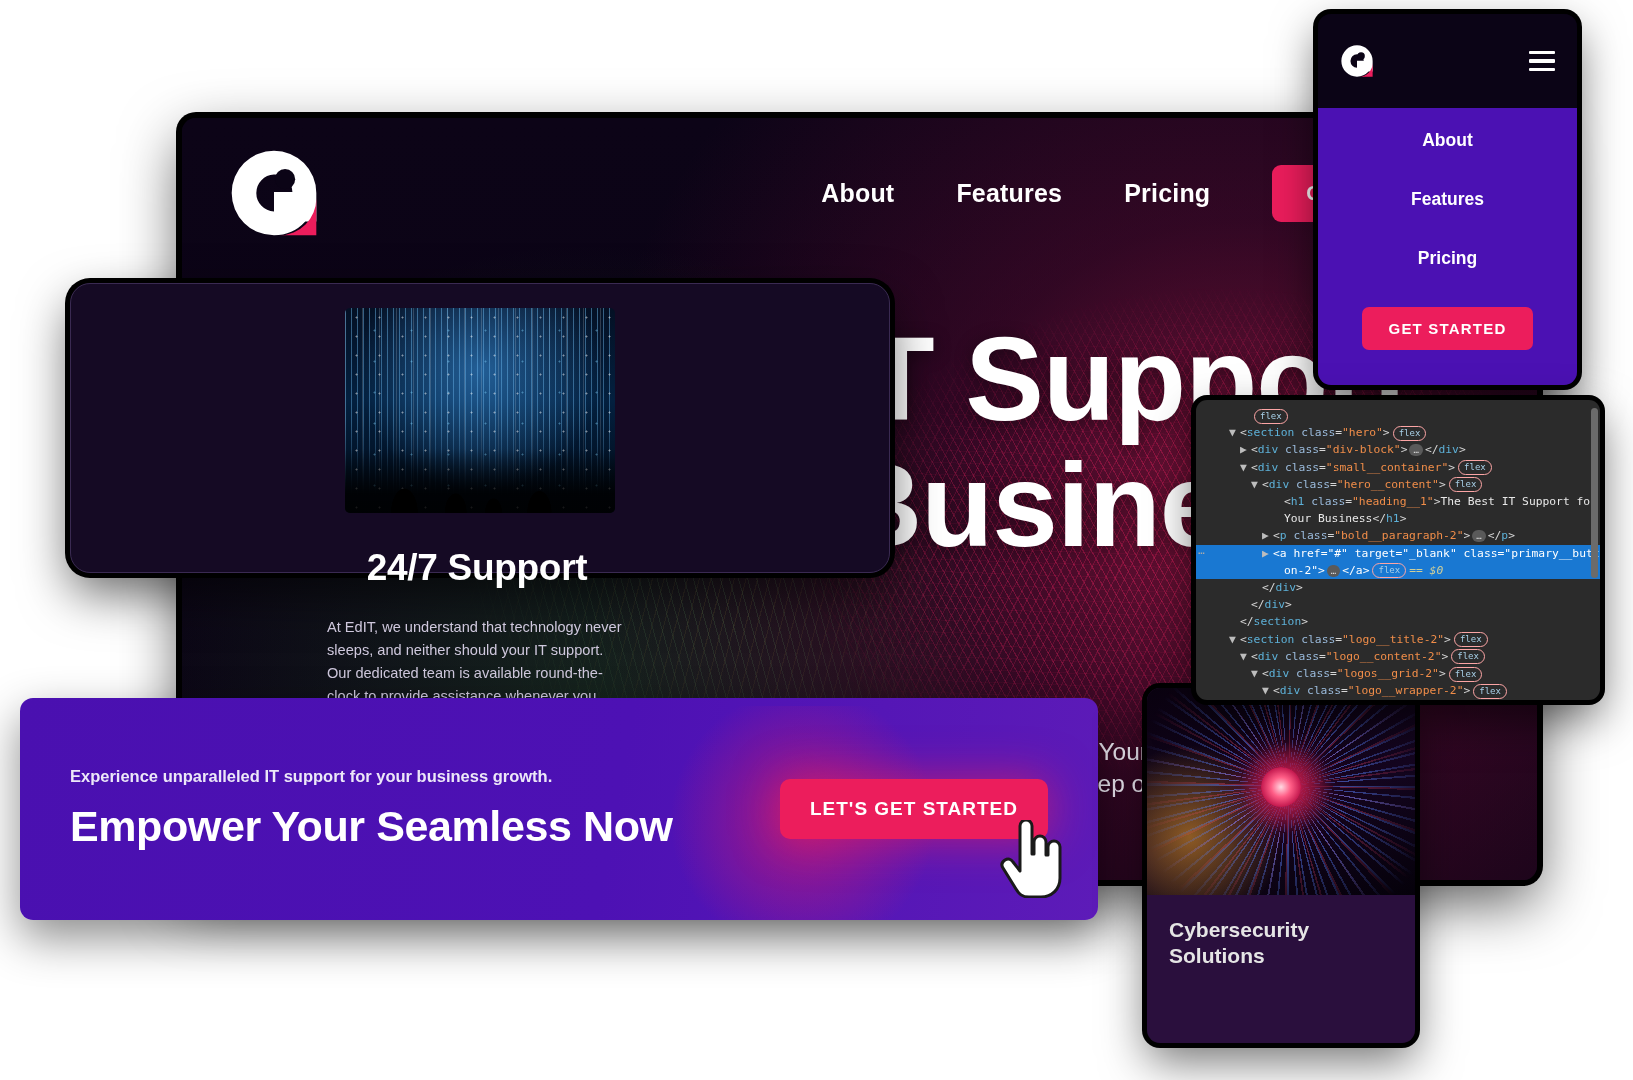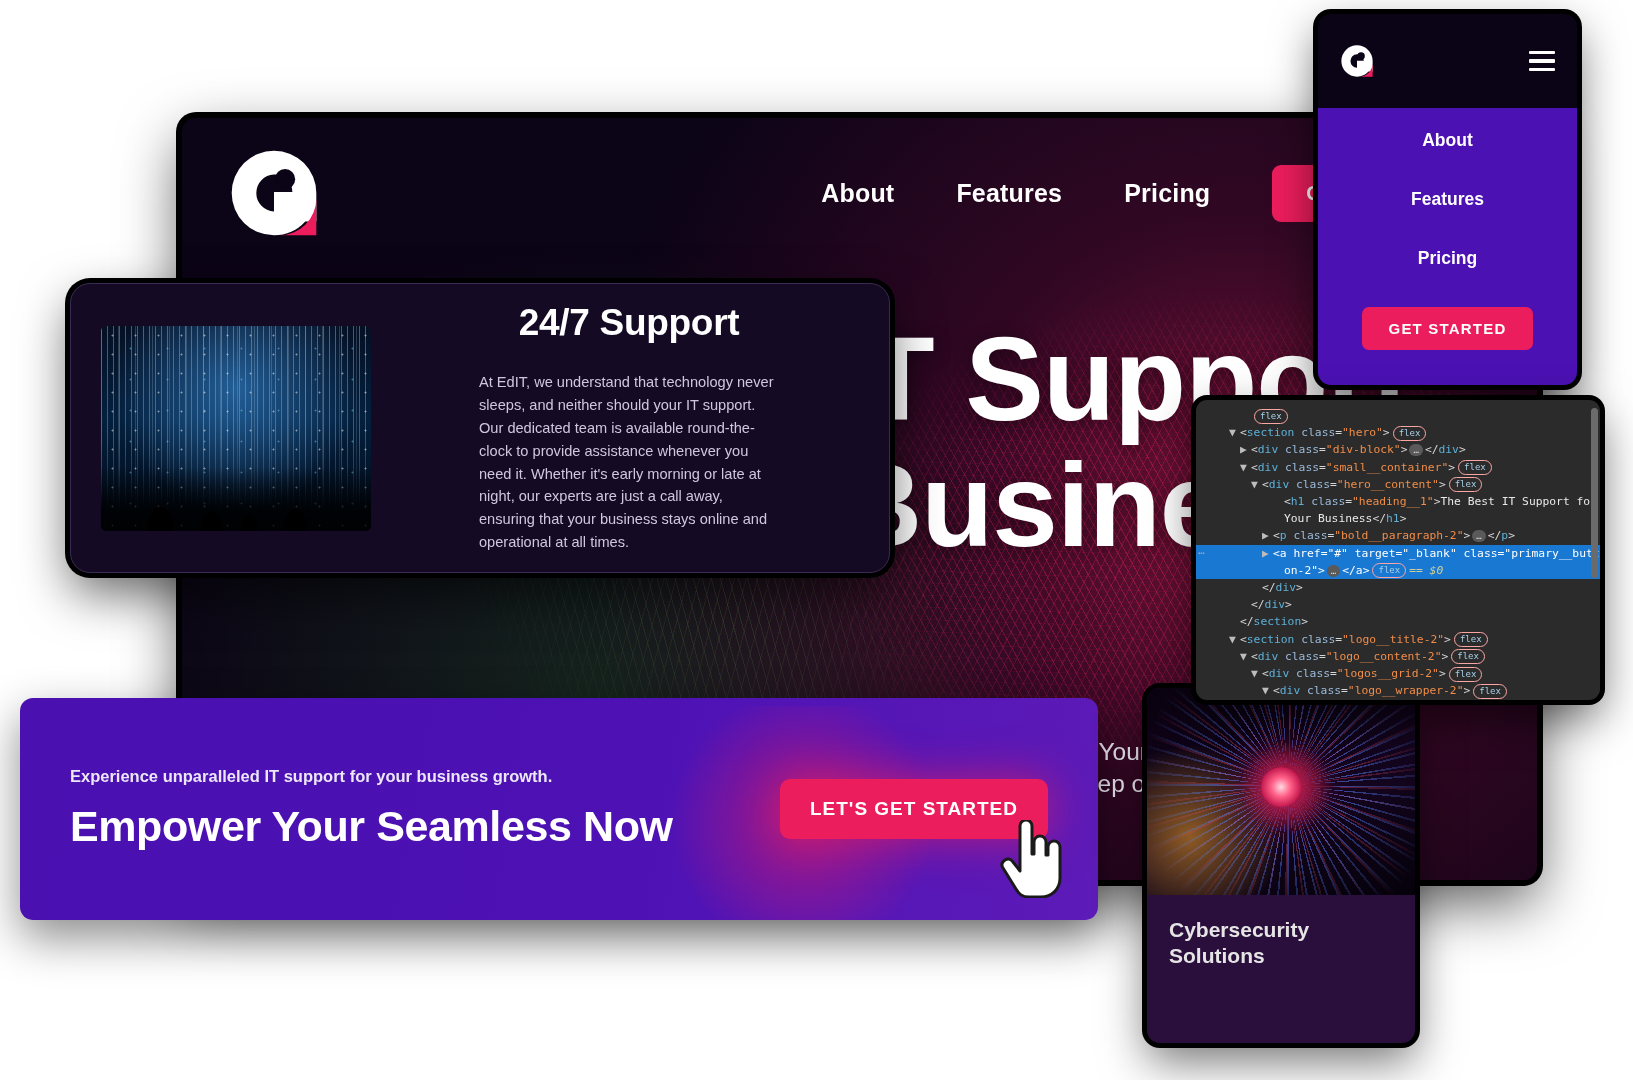--- a/index.html
+++ b/index.html
@@ -86,20 +86,21 @@
   .support-card{
     position:absolute; left:70px; top:283px;
     width:820px; height:290px;
     background:#150a24;
     border:1px solid #3a2a52;
     border-radius:20px;
     display:flex; align-items:center; gap:34px;
     padding:24px 30px;
     box-shadow:0 0 0 5px #000, 0 20px 50px rgba(0,0,0,.6);
     z-index:20;
+    flex-direction:column;
   }
   .support-img{
     width:270px; height:205px; border-radius:5px; flex:0 0 auto;
     position:relative; overflow:hidden;
     background:
       radial-gradient(circle at 50% 30%, rgba(60,150,230,.55), rgba(4,10,30,0) 62%),
       linear-gradient(180deg,#041024 0%, #03203f 45%, #010814 100%);
   }
   .support-img .rain{
     position:absolute; inset:0;

